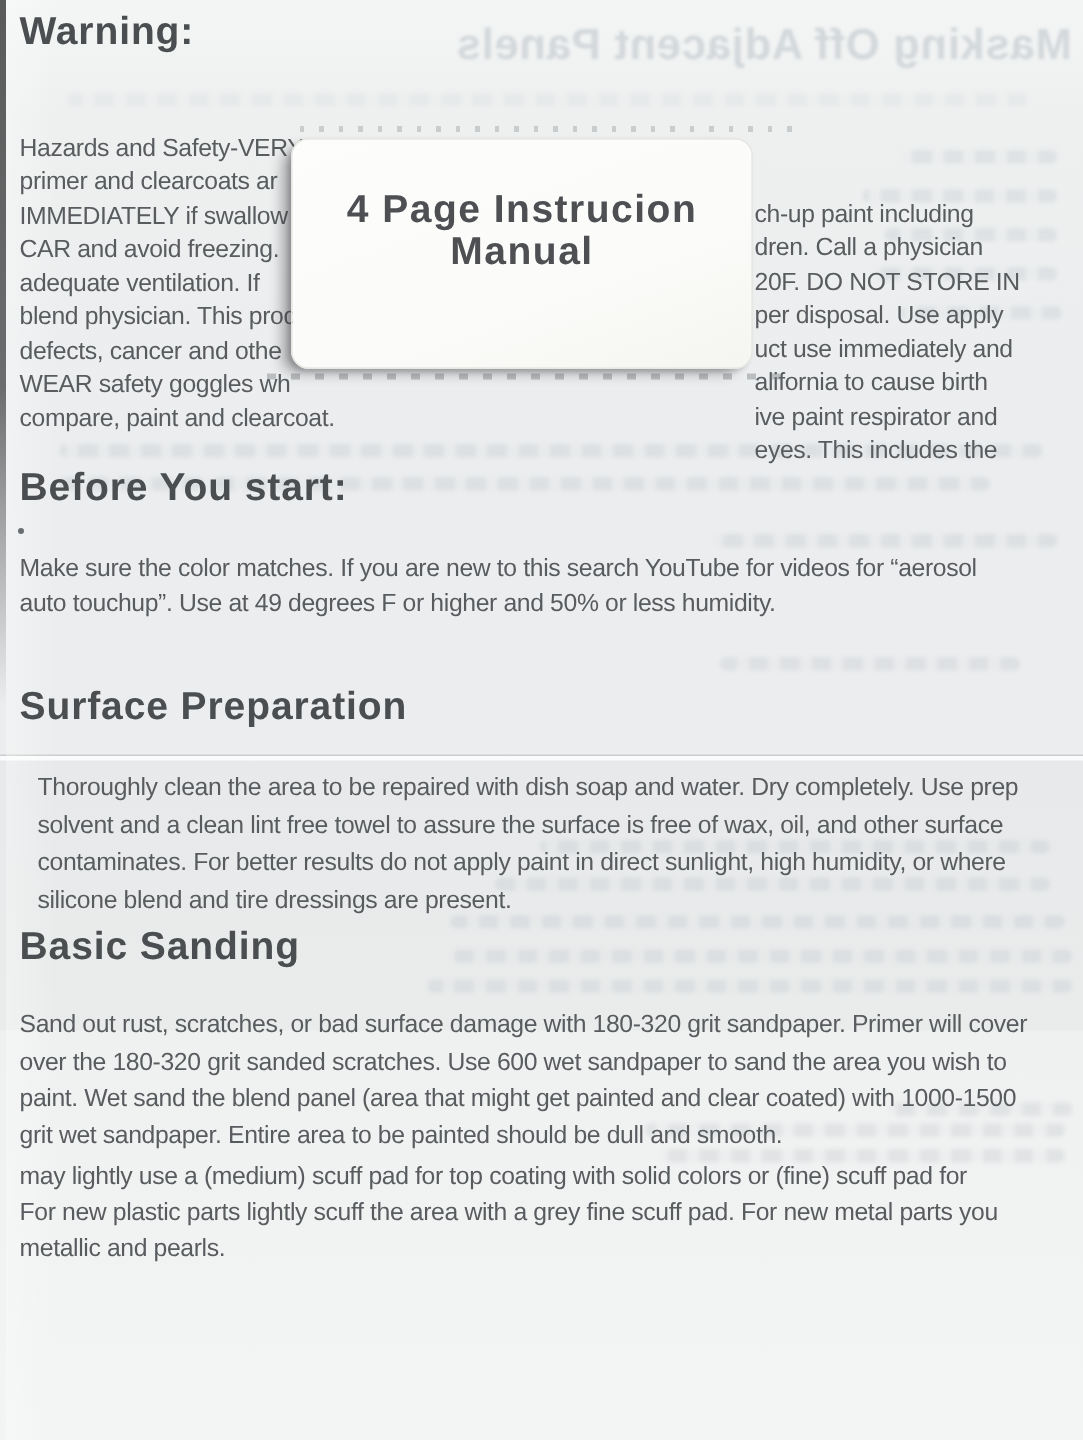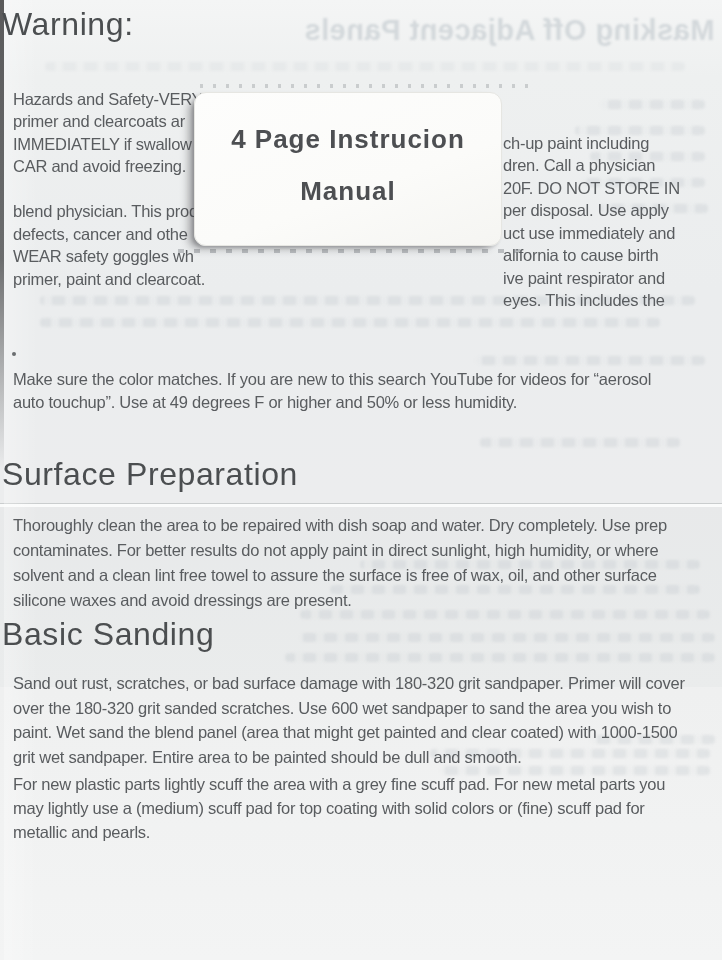--- a/index.html
+++ b/index.html
@@ -22,28 +22,28 @@
     background:rgba(160,168,172,.05);}
   
   .bleed-heading{
     position:absolute;top:14px;right:8px;
     font-size:29px;font-weight:bold;color:#d3d8db;letter-spacing:.5px;
     transform:scaleX(-1);filter:blur(1.1px);white-space:nowrap;}
   .bleed-bar{position:absolute;height:9px;border-radius:4px;
     background:repeating-linear-gradient(90deg,rgba(150,160,170,.30) 0 13px,rgba(150,160,170,.05) 13px 21px);
     filter:blur(1.4px);opacity:.55;transform:scaleX(-1);}
   
-  .h1{position:absolute;left:2px;font-size:32px;font-weight:400;color:#4b4e50;
+  .h1{position:absolute;left:13px;font-size:26px;font-weight:700;color:#4b4e50;
     letter-spacing:.6px;white-space:nowrap;line-height:1.15;}
   
   .para{position:absolute;left:13px;font-size:16.5px;letter-spacing:-0.25px;
     color:#595c5f;white-space:nowrap;}
   .para div{height:24px;line-height:24px;}
   .para.lh23 div{height:23px;line-height:23px;}
-  .para.lh25 div{height:25px;line-height:25px;}
+  .para.lh25 div{height:25px;line-height:25px;margin-left:12px;}
   .para.lh245 div{height:24.5px;line-height:24.5px;}
   
   .wline{position:absolute;left:13px;width:700px;height:22px;line-height:22px;
     font-size:16.5px;letter-spacing:-0.25px;color:#595c5f;white-space:nowrap;}
   .wline .wr{position:absolute;left:490px;top:0;margin-top:44px;}
   .stray-dot{position:absolute;left:12px;top:352px;width:4px;height:4px;border-radius:50%;
     background:#6a6d70;}
   
   .perf{position:absolute;height:4px;
     background:repeating-linear-gradient(90deg,rgba(128,133,138,.6) 0 3px,transparent 3px 13px);
@@ -51,21 +51,21 @@
   .perf.bottom{opacity:.7;
     background:repeating-linear-gradient(90deg,rgba(120,125,130,.6) 0 6px,transparent 6px 16px);}
   .sticker{position:absolute;left:194px;top:92px;width:308px;height:154px;
     background:linear-gradient(160deg,#fdfdfc 0%,#fbfbf9 60%,#f5f5f2 100%);
     border:1px solid #e6e6e2;border-radius:12px;
     box-shadow:-8px 5px 9px -3px rgba(55,55,60,.45), -2px 2px 3px rgba(55,55,60,.18);
     display:flex;flex-direction:column;align-items:center;
     padding-top:32px;box-sizing:border-box;}
   .sticker-line{font-size:26px;font-weight:bold;color:#4d4f52;letter-spacing:1px;
     line-height:28px;}
-  .sticker-line + .sticker-line{margin-top:24px;}
+  .sticker-line + .sticker-line{}
 </style>
 </head>
 <body>
 
 <div class="page">
 
   <div class="bleed-heading">Masking Off Adjacent Panels</div>
   <div class="bleed-bar" style="left:45px;top:62px;width:640px;opacity:.3"></div>
   <div class="bleed-bar" style="left:600px;top:100px;width:105px"></div>
   <div class="bleed-bar" style="left:575px;top:126px;width:130px"></div>
@@ -102,65 +102,67 @@
   </div>
   <div class="wline" style="top:133px">
     <span>IMMEDIATELY if swallow</span>
     <span class="wr">20F. DO NOT STORE IN</span>
   </div>
   <div class="wline" style="top:155px">
     <span>CAR and avoid freezing.</span>
     <span class="wr">per disposal. Use apply</span>
   </div>
   <div class="wline" style="top:178px">
+    <span>adequate ventilation. If</span>
     <span class="wr">uct use immediately and</span>
   </div>
   <div class="wline" style="top:200px">
     <span>blend physician. This produ</span>
     <span class="wr">alifornia to cause birth</span>
   </div>
   <div class="wline" style="top:245px">
     <span>WEAR safety goggles wh</span>
     <span class="wr">eyes. This includes the</span>
   </div>
   <div class="wline" style="top:223px">
     <span>defects, cancer and othe</span>
     <span class="wr">ive paint respirator and</span>
   </div>
   <div class="wline" style="top:268px">
-    <span>primer, paint and clearcoat.</span>
+    <span>compare, paint and clearcoat.</span>
   </div>
 
   <div class="perf" style="left:200px;top:84px;width:330px"></div>
   <div class="perf bottom" style="left:178px;top:249px;width:344px"></div>
   <div class="sticker">
     <div class="sticker-line">4 Page Instrucion</div>
     <div class="sticker-line">Manual</div>
   </div>
 
+  <div class="h1" style="top:310px">Before You start:</div>
   <div class="stray-dot"></div>
   <div class="para lh23" style="top:368px">
       <div>Make sure the color matches.  If you are new to this search YouTube for videos for “aerosol</div>
       <div>auto touchup”.  Use at 49 degrees F or higher and 50% or less humidity.</div>
     </div>
 
   <div class="h1" style="top:456px">Surface Preparation</div>
   <div class="para lh25" style="top:513px">
       <div>Thoroughly clean the area to be repaired with dish soap and water.  Dry completely. Use prep</div>
+      <div>solvent and a clean lint free towel to assure the surface is free of wax, oil, and other surface</div>
       <div>contaminates. For better results do not apply paint in direct sunlight, high humidity, or where</div>
-      <div>solvent and a clean lint free towel to assure the surface is free of wax, oil, and other surface</div>
-      <div>silicone waxes and avoid dressings are present.</div>
+      <div>silicone blend and tire dressings are present.</div>
     </div>
 
   <div class="h1" style="top:616px">Basic Sanding</div>
   <div class="para lh245" style="top:671px">
       <div>Sand out rust, scratches, or bad surface damage with 180-320 grit sandpaper. Primer will cover</div>
       <div>over the 180-320 grit sanded scratches. Use 600 wet sandpaper to sand the area you wish to</div>
       <div>paint. Wet sand the blend panel (area that might get painted and clear coated) with 1000-1500</div>
       <div>grit wet sandpaper. Entire area to be painted should be dull and smooth.</div>
     </div>
   <div class="para" style="top:772px">
+      <div>may lightly use a (medium) scuff pad for top coating with solid colors or (fine) scuff pad for</div>
       <div>For new plastic parts lightly scuff the area with a grey fine scuff pad. For new metal parts you</div>
-      <div>may lightly use a (medium) scuff pad for top coating with solid colors or (fine) scuff pad for</div>
       <div>metallic and pearls.</div>
     </div>
 
 </div>
 
 </body></html>

